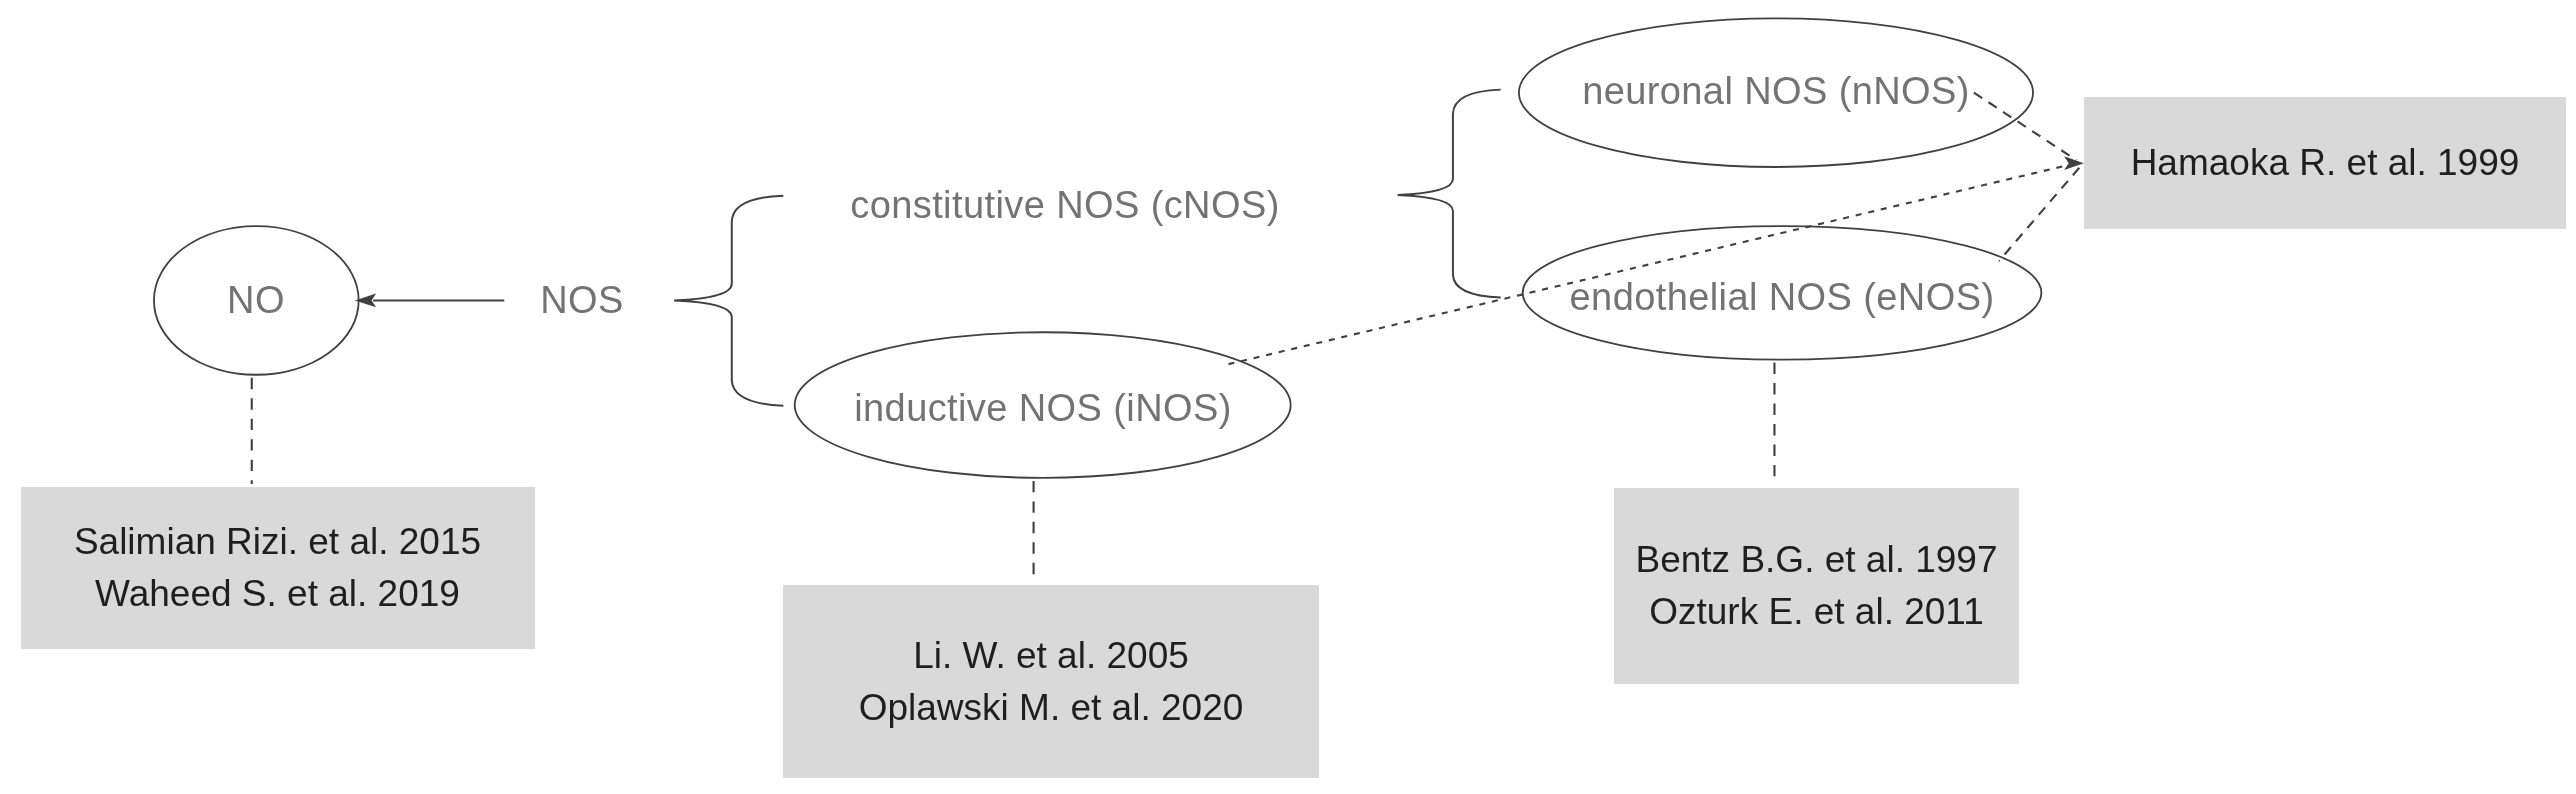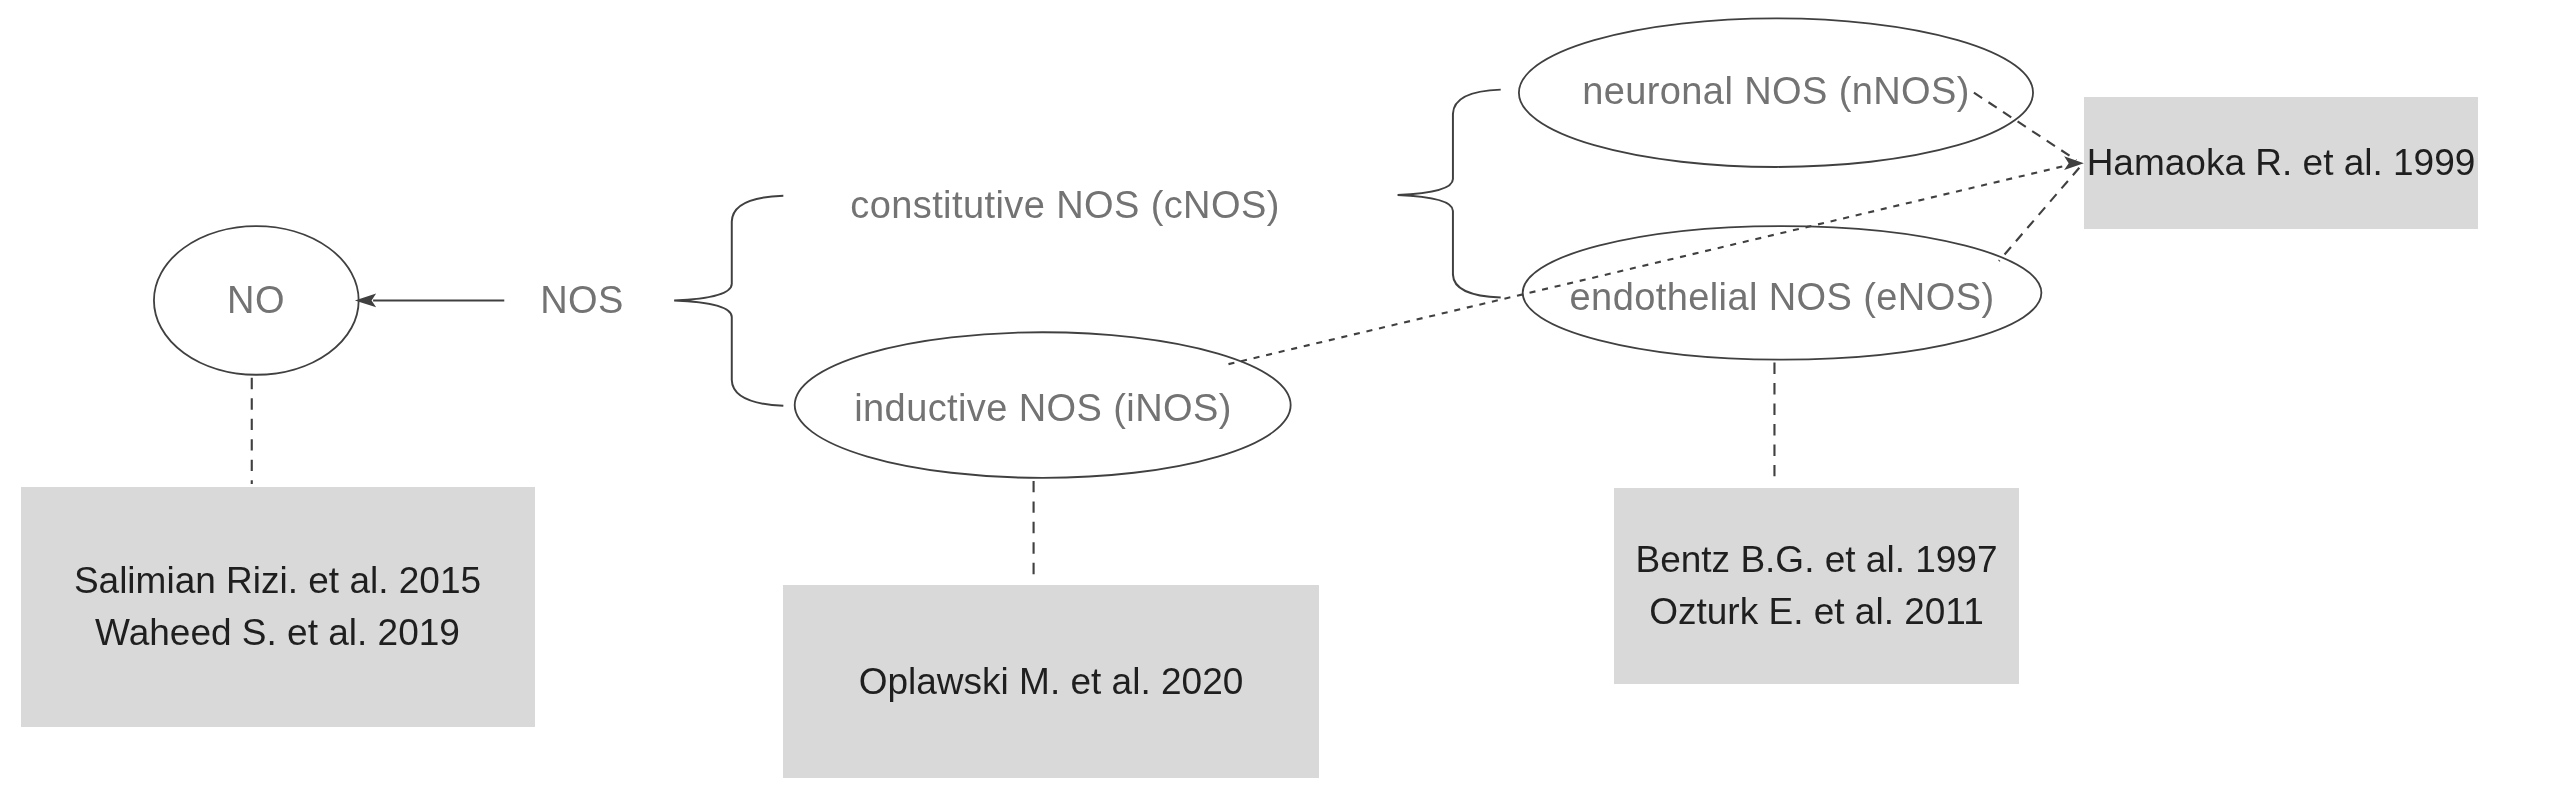--- a/index.html
+++ b/index.html
@@ -78,32 +78,33 @@
   <div class="node-label" style="left:582px;top:300px;">NOS</div>
 
   <div class="node-label" style="left:1065px;top:205px;">constitutive NOS (cNOS)</div>
 
   <div class="node-label" style="left:1043px;top:408px;text-align:right;">inductive NOS (iNOS)</div>
 
   <div class="node-label" style="left:1776px;top:91px;">neuronal NOS (nNOS)</div>
 
   <div class="node-label" style="left:1782px;top:297px;">endothelial NOS (eNOS)</div>
 
-  <div class="ref-box" style="left:20.5px;top:487px;width:514px;height:240px;">
+  <div class="ref-box" style="left:20.5px;top:487px;width:514px;height:162px;">
     <div class="ref-line">Salimian Rizi. et al. 2015</div>
     <div class="ref-line">Waheed S. et al. 2019</div>
   </div>
 
   <div class="ref-box" style="left:783px;top:585px;width:536px;height:193px;">
+    <div class="ref-line">Li. W. et al. 2005</div>
     <div class="ref-line">Oplawski M. et al. 2020</div>
   </div>
 
   <div class="ref-box" style="left:1614px;top:488px;width:405px;height:196px;">
     <div class="ref-line">Bentz B.G. et al. 1997</div>
     <div class="ref-line">Ozturk E. et al. 2011</div>
   </div>
 
-  <div class="ref-box" style="left:2084px;top:97px;width:394px;height:132px;">
+  <div class="ref-box" style="left:2084px;top:97px;width:482px;height:132px;">
     <div class="ref-line">Hamaoka R. et al. 1999</div>
   </div>
 
 </div>
 
 
 </body></html>

